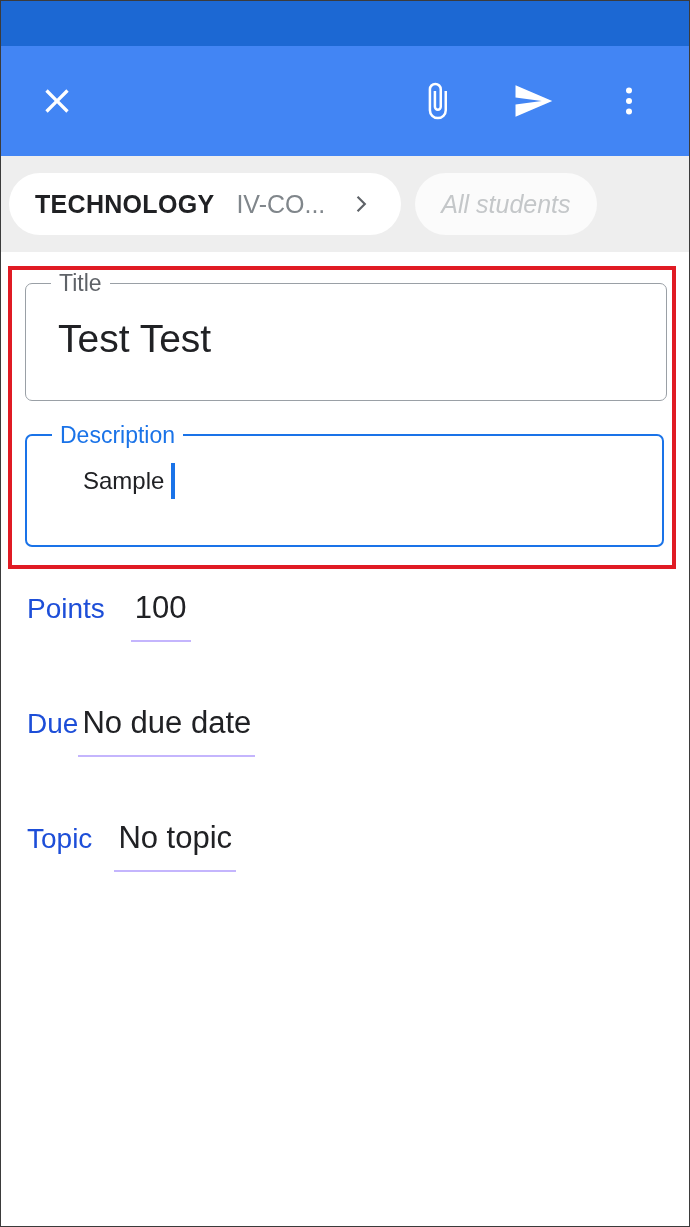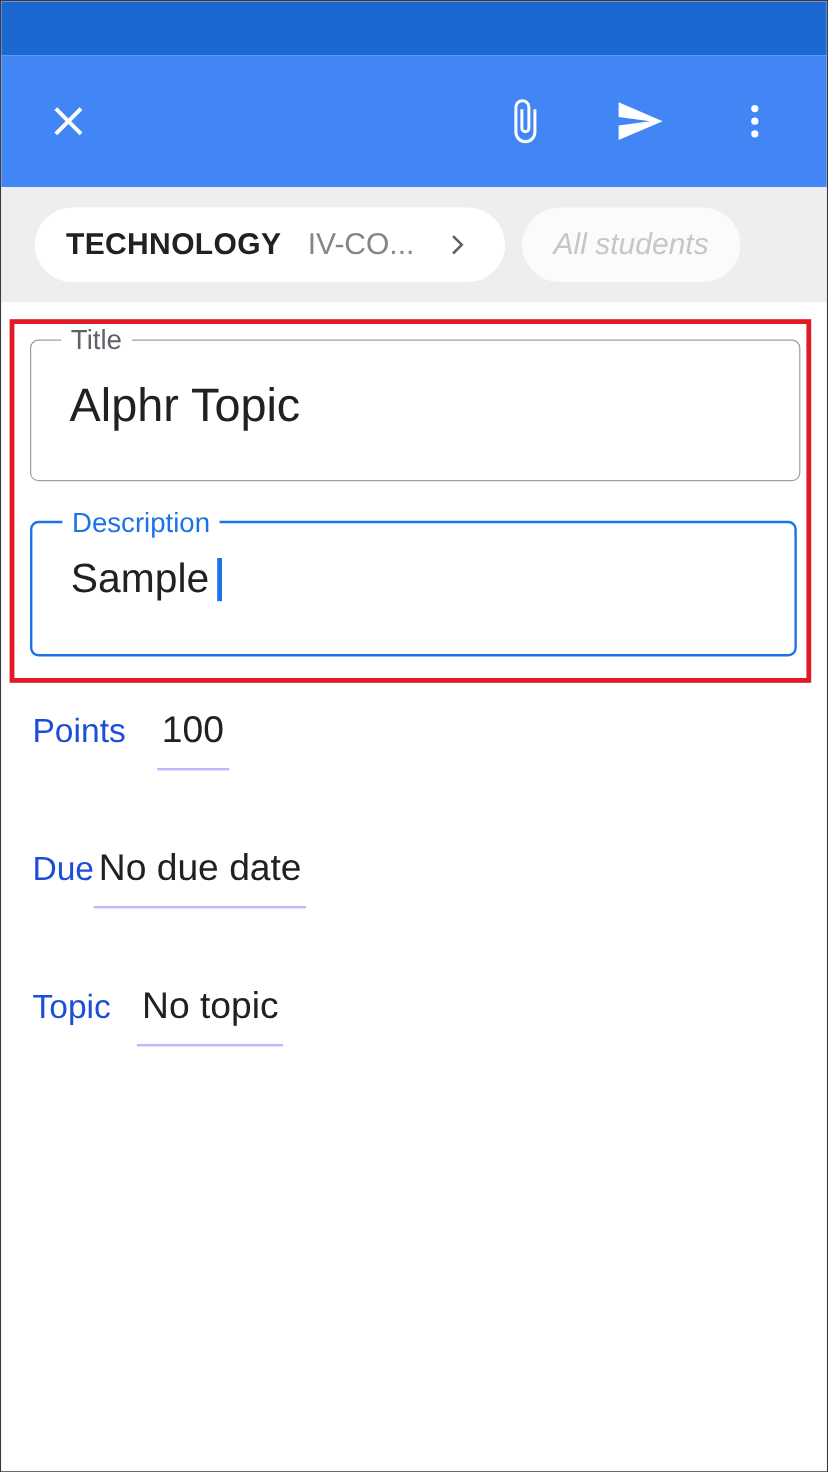--- a/index.html
+++ b/index.html
@@ -43,21 +43,21 @@
     cursor:pointer;
   }
   .icon-btn svg { display:block; }
 
   
   .chip-strip {
     position:absolute; left:0; top:155px;
     width:100%; height:96px;
     background:#eeeeee;
     display:flex; align-items:center;
-    padding-left:28px; gap:14px;
+    padding-left:8px; gap:14px;
   }
   .chip {
     height:62px; border-radius:31px;
     display:flex; align-items:center;
     padding:0 26px;
     cursor:pointer;
     white-space:nowrap;
   }
   .chip-course { background:#ffffff; gap:22px; }
   .chip-course .course-name {
@@ -117,21 +117,21 @@
   .field-title .field-label { color:#5f6368; }
   .field-desc  .field-label { color:#1a73e8; }
   .field-value {
     position:absolute;
     left:32px;
     font-size:39px;
     color:#202124;
     white-space:nowrap;
   }
   .field-title .field-value { top:33px; }
-  .field-desc  .field-value { top:27px; font-size:34px; display:flex; align-items:center; }
+  .field-desc  .field-value { top:27px; font-size:24px; display:flex; align-items:center;margin-left:24px; }
   .caret {
     display:inline-block;
     width:4px; height:36px;
     background:#1a73e8;
     margin-left:7px;
   }
 
   
   .meta-rows {
     position:absolute;
@@ -208,21 +208,21 @@
       <span class="students-label">All students</span>
     </div>
   </div>
 
   <div class="form-body">
 
     <div class="annotation-box"></div>
 
     <div class="field-outline field-title">
       <span class="field-label">Title</span>
-      <span class="field-value">Alphr Topic</span>
+      <span class="field-value">Test Test</span>
     </div>
 
     <div class="field-outline field-desc">
       <span class="field-label">Description</span>
       <span class="field-value">
         <span>Sample</span>
         <span class="caret"></span>
       </span>
     </div>
 

